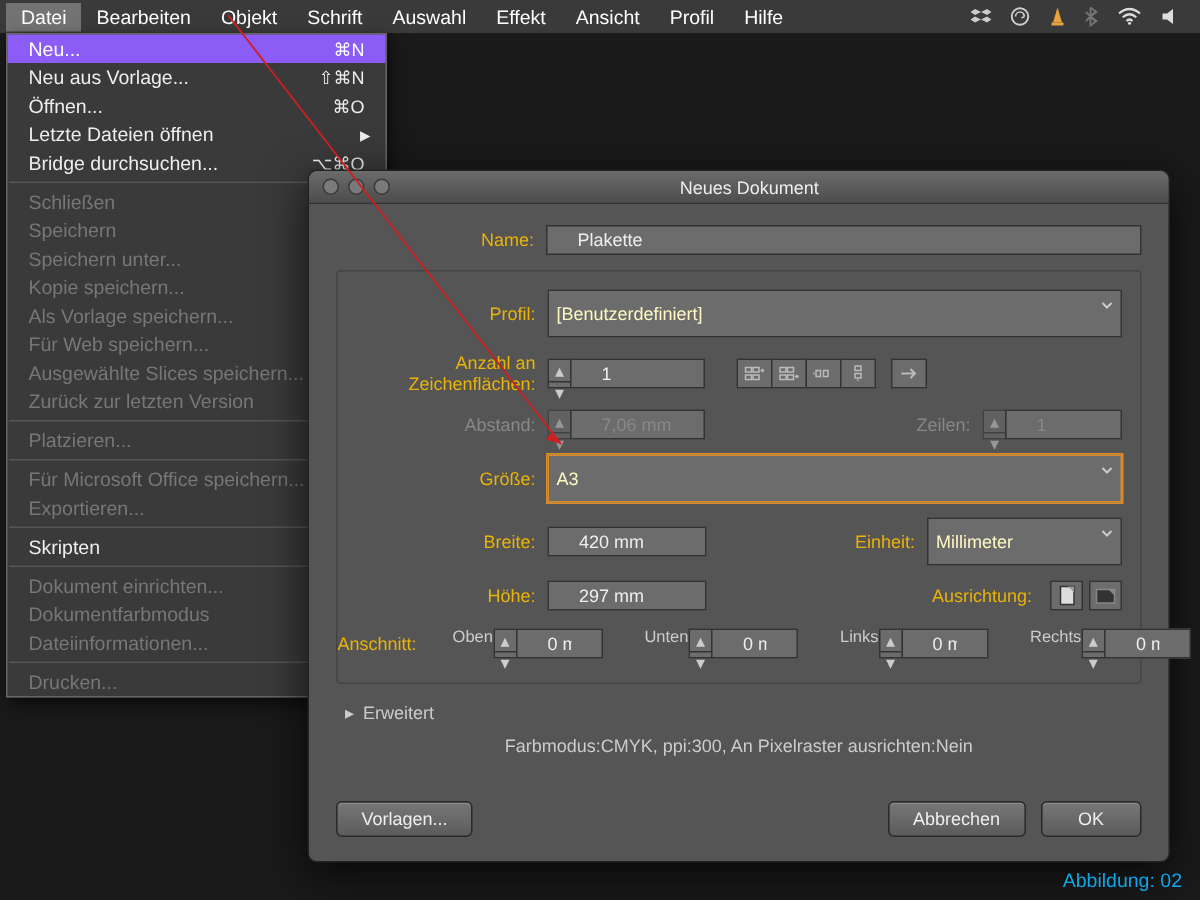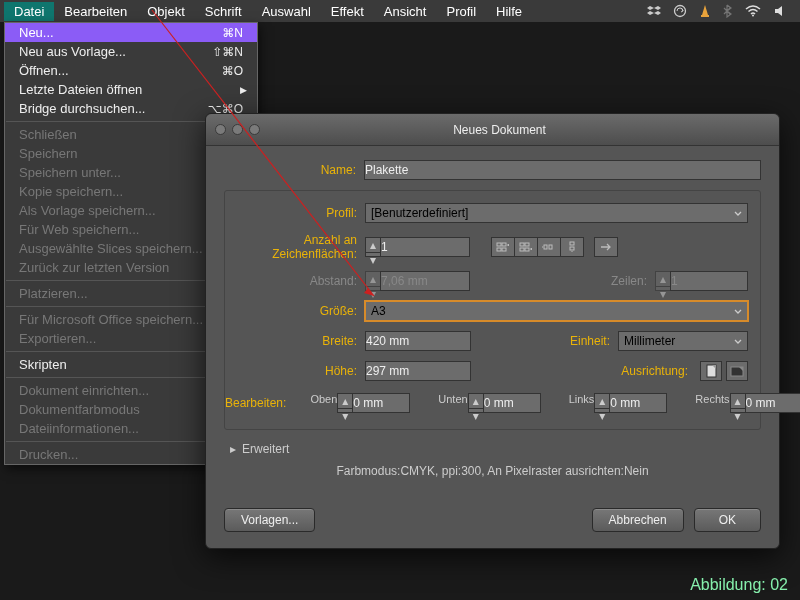--- a/index.html
+++ b/index.html
@@ -1,50 +1,50 @@
 <!DOCTYPE html>
 <html><head>
 <meta charset="utf-8">
 <style>
   * { box-sizing: border-box; margin: 0; padding: 0; font-family: "Helvetica Neue", Arial, sans-serif; }
   body { width: 800px; height: 600px; background: #1a1a1a; overflow: hidden; position: relative; color: #ccc; font-size: 12px; }
 
   
   .menubar { display:flex; align-items:center; height:22px; background:#3a3a3a; color:#fff; font-size:13px; padding:0 4px; }
   .menubar .mitem { padding:2px 10px; cursor:default; }
-  .menubar .mitem.active { background:#0f766e; }
+  .menubar .mitem.active { background:#737373; }
   .menubar .spacer { flex:1; }
   .menubar .sys { padding:0 6px; color:#ccc; display:inline-flex; align-items:center; }
   svg { display:block; }
 
   
   .dropdown { position:absolute; left:4px; top:22px; width:254px; background:#3a3a3a; color:#eee; border:1px solid #666; box-shadow:2px 4px 10px rgba(0,0,0,.6); z-index:5; }
   .dd-row { display:flex; align-items:center; height:19px; padding:0 14px; font-size:13px; position:relative; }
   .dd-row.hi { background:#8b5cf6; color:#fff; }
   .dd-row.dim { color:#777; }
   .dd-row .label { flex:1; }
   .dd-row .sc { color:inherit; font-size:12px; }
   .dd-row .subarrow { position:absolute; right:10px; }
   .dd-sep { height:1px; background:#555; margin:3px 1px; }
 
   
   .dialog { position:absolute; left:205px; top:113px; width:575px; background:#555; border:1px solid #222; border-radius:6px; box-shadow:0 8px 30px rgba(0,0,0,.7); z-index:10; }
-  .titlebar { height:32px; background:linear-gradient(#6b6b6b,#4d4d4d); border-bottom:1px solid #333; border-radius:6px 6px 0 0; display:flex; align-items:center; }
+  .titlebar { height:22px; background:linear-gradient(#6b6b6b,#4d4d4d); border-bottom:1px solid #333; border-radius:6px 6px 0 0; display:flex; align-items:center; }
   .tlights { display:flex; gap:6px; padding-left:9px; }
   .tl { width:11px; height:11px; border-radius:50%; background:#7a7a7a; border:1px solid #3a3a3a; }
   .titlebar .title { flex:1; text-align:center; color:#eee; font-size:12px; margin-left:-40px; }
 
   .dbody { padding:14px 18px 14px 18px; }
   .row { display:flex; align-items:center; margin-bottom:10px; }
   .row .lab { width:140px; text-align:right; padding-right:8px; color:#eab308; }
   .row .lab.dim { color:#888; }
-  .tinput { background:#6c6c6c; border:1px solid #333; color:#eee; height:20px; padding:0 0; font-size:12px; }
+  .tinput { background:#6c6c6c; border:1px solid #333; color:#eee; height:20px; padding:0 20px; font-size:12px; }
   .tinput.wide { flex:1; }
   .tinput.disabled { color:#888; }
-  .select { background:#6c6c6c; border:1px solid #333; color:#000000; height:20px; padding:0 5px; display:flex; align-items:center; flex:1; position:relative; }
+  .select { background:#6c6c6c; border:1px solid #333; color:#fef9c3; height:32px; padding:0 5px; display:flex; align-items:center; flex:1; position:relative; }
   .select.hi { border:1px solid #d78b2a; box-shadow:0 0 0 1px #d78b2a; }
   .select .caret { position:absolute; right:4px; top:4px; }
   .caret svg path { stroke:#ccc; fill:none; }
 
   .stepper { width:16px; height:20px; background:#6c6c6c; border:1px solid #333; display:flex; flex-direction:column; margin-right:-1px; }
   .stepper div { flex:1; display:flex; align-items:center; justify-content:center; }
   .stepper div:first-child { border-bottom:1px solid #333; }
   .stepper.disabled { opacity:.55; }
 
   .group { border:1px solid #444; border-radius:3px; padding:12px 12px 6px 0; margin-top:2px; }
@@ -64,21 +64,21 @@
 
   .erw { margin:12px 0 8px 6px; color:#ccc; cursor:default; }
   .erw .tri { display:inline-block; margin-right:6px; }
 
   .summary { text-align:center; color:#ccc; margin:6px 0 10px; font-size:12px; }
 
   .dfooter { display:flex; padding:6px 18px 16px; gap:10px;justify-content:space-between; }
   .btn { background:linear-gradient(#777,#5b5b5b); border:1px solid #2a2a2a; border-radius:4px; color:#eee; height:24px; padding:0 16px; font-size:12px; display:flex; align-items:center; box-shadow:inset 0 1px 0 rgba(255,255,255,.15); cursor:default; }
 
   .annot-line { position:absolute; left:0; top:0; z-index:40; pointer-events:none; }
-  .caption { position:absolute; right:12px; bottom:6px; color:#86efac; font-size:16px; z-index:50; }
+  .caption { position:absolute; right:12px; bottom:6px; color:#0ea5e9; font-size:13px; z-index:50; }
 </style>
 </head>
 <body>
 
 <div class="menubar">
   <div class="mitem active">Datei</div>
   <div class="mitem">Bearbeiten</div>
   <div class="mitem">Objekt</div>
   <div class="mitem">Schrift</div>
   <div class="mitem">Auswahl</div>
@@ -327,21 +327,21 @@
             </svg>
           </div>
         <div class="orient">
             <svg width="14" height="11">
               <rect x="1" y="1" width="12" height="9" fill="#333" stroke="#888"></rect>
               <path d="M9 1 L13 1 L13 5 Z" fill="#888"></path>
             </svg>
           </div>
       </div>
       <div class="row" style="align-items:flex-end">
-        <div class="lab" style="padding-bottom:3px">Bearbeiten:</div>
+        <div class="lab" style="padding-bottom:3px">Anschnitt:</div>
         <div class="bleedgrp">
           <div class="bcol">
             <div class="bh">Oben</div>
             <div class="bf">
                 <div class="stepper">
                   <div>▴</div>
                   <div>▾</div>
                 </div>
                 <input class="tinput" style="width: 58px;" value="0 mm">
               </div>

